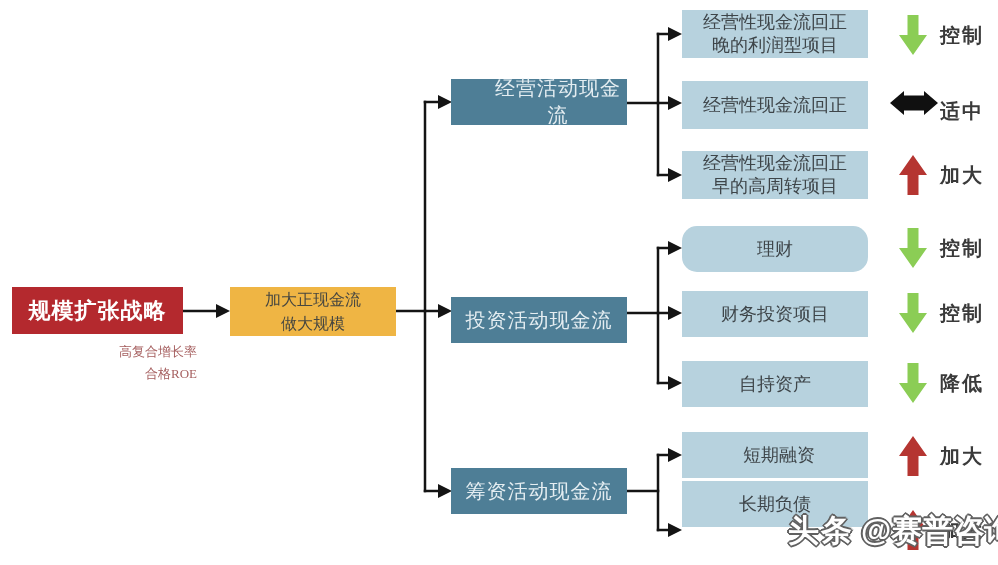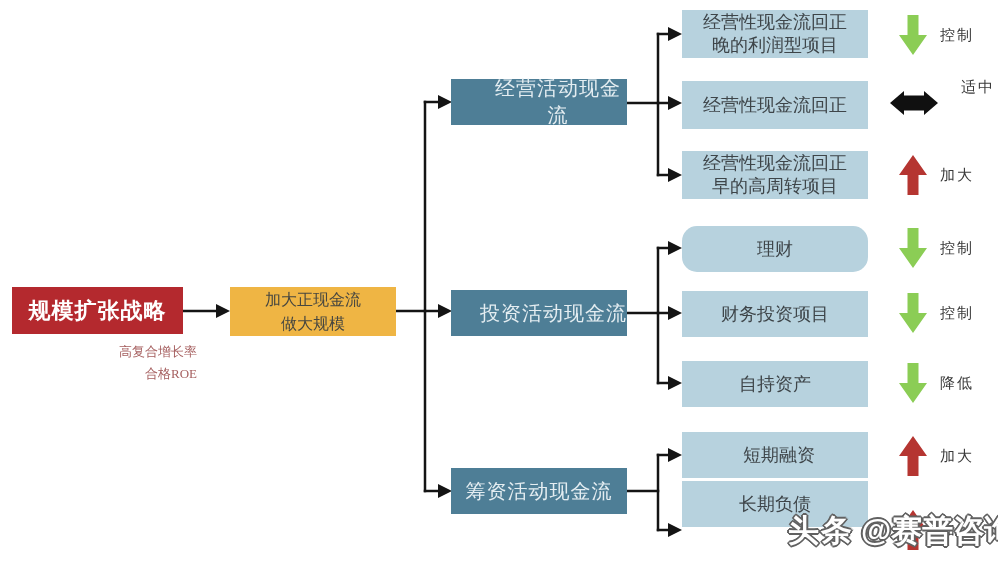--- a/index.html
+++ b/index.html
@@ -47,22 +47,22 @@
     font-size:18px; line-height:23px;
   }
   .leaf-two{height:48px;}
   .leaf-one{height:46px; line-height:46px; display:block;}
   .indicator{position:absolute; z-index:2; line-height:0;}
   .ind-down path{fill:var(--green_arrow);}
   .ind-up path{fill:var(--red_arrow);}
   .ind-both path{fill:var(--black_arrow);}
   .action-label{
     position:absolute; z-index:2; left:940px; width:55px; height:26px;
-    line-height:26px; color:var(--label_text); font-size:15px;
-    letter-spacing:2px; white-space:nowrap;
+    line-height:26px; color:var(--label_text); font-size:20px;
+    letter-spacing:2px; white-space:nowrap;font-weight:bold;
   }
   .watermark{
     position:absolute; z-index:6; left:788px; top:510px;
     font-family:"Liberation Sans", sans-serif; font-size:31px;
     color:#ffffff; white-space:nowrap;
     text-shadow:
       -2px 0 0 var(--watermark_outline), 2px 0 0 var(--watermark_outline),
       0 -2px 0 var(--watermark_outline), 0 2px 0 var(--watermark_outline),
       -1px -1px 0 var(--watermark_outline), 1px -1px 0 var(--watermark_outline),
       -1px 1px 0 var(--watermark_outline), 1px 1px 0 var(--watermark_outline);
@@ -128,21 +128,21 @@
   </div>
 
   <div class="node approach-box">
     <div>加大正现金流</div>
     <div>做大规模</div>
   </div>
 
   <div class="node teal-box" style="top:79px;padding-left:38px;">
     <span>经营活动现金流</span>
   </div>
-  <div class="node teal-box" style="top:290px;align-items:flex-end;">
+  <div class="node teal-box" style="top:297px;">
     <span>投资活动现金流</span>
   </div>
   <div class="node teal-box" style="top:468px;">
     <span>筹资活动现金流</span>
   </div>
 
   <div class="node leaf-box leaf-two" style="top:10px;">
     <div>经营性现金流回正</div>
     <div>晚的利润型项目</div>
   </div>
@@ -206,21 +206,21 @@
         <path d="M8.5,40 h11 V20 h8.5 L14,0 L0,20 h8.5 Z"></path>
       </svg>
   </div>
   <div class="indicator ind-up" style="left:899px; top:510px;">
     <svg width="28" height="40" viewBox="0 0 28 40">
         <path d="M8.5,40 h11 V20 h8.5 L14,0 L0,20 h8.5 Z"></path>
       </svg>
   </div>
 
   <div class="action-label" style="top:22px;">控制</div>
-  <div class="action-label" style="top:74px;text-align:right;">适中</div>
+  <div class="action-label" style="top:98px;">适中</div>
   <div class="action-label" style="top:162px;">加大</div>
   <div class="action-label" style="top:235px;">控制</div>
   <div class="action-label" style="top:300px;">控制</div>
   <div class="action-label" style="top:370px;">降低</div>
   <div class="action-label" style="top:443px;">加大</div>
   <div class="action-label" style="top:517px;">加大</div>
 
   <div class="watermark">
     <span class="platform">头条</span><span class="account">@赛普咨询</span>
   </div>

